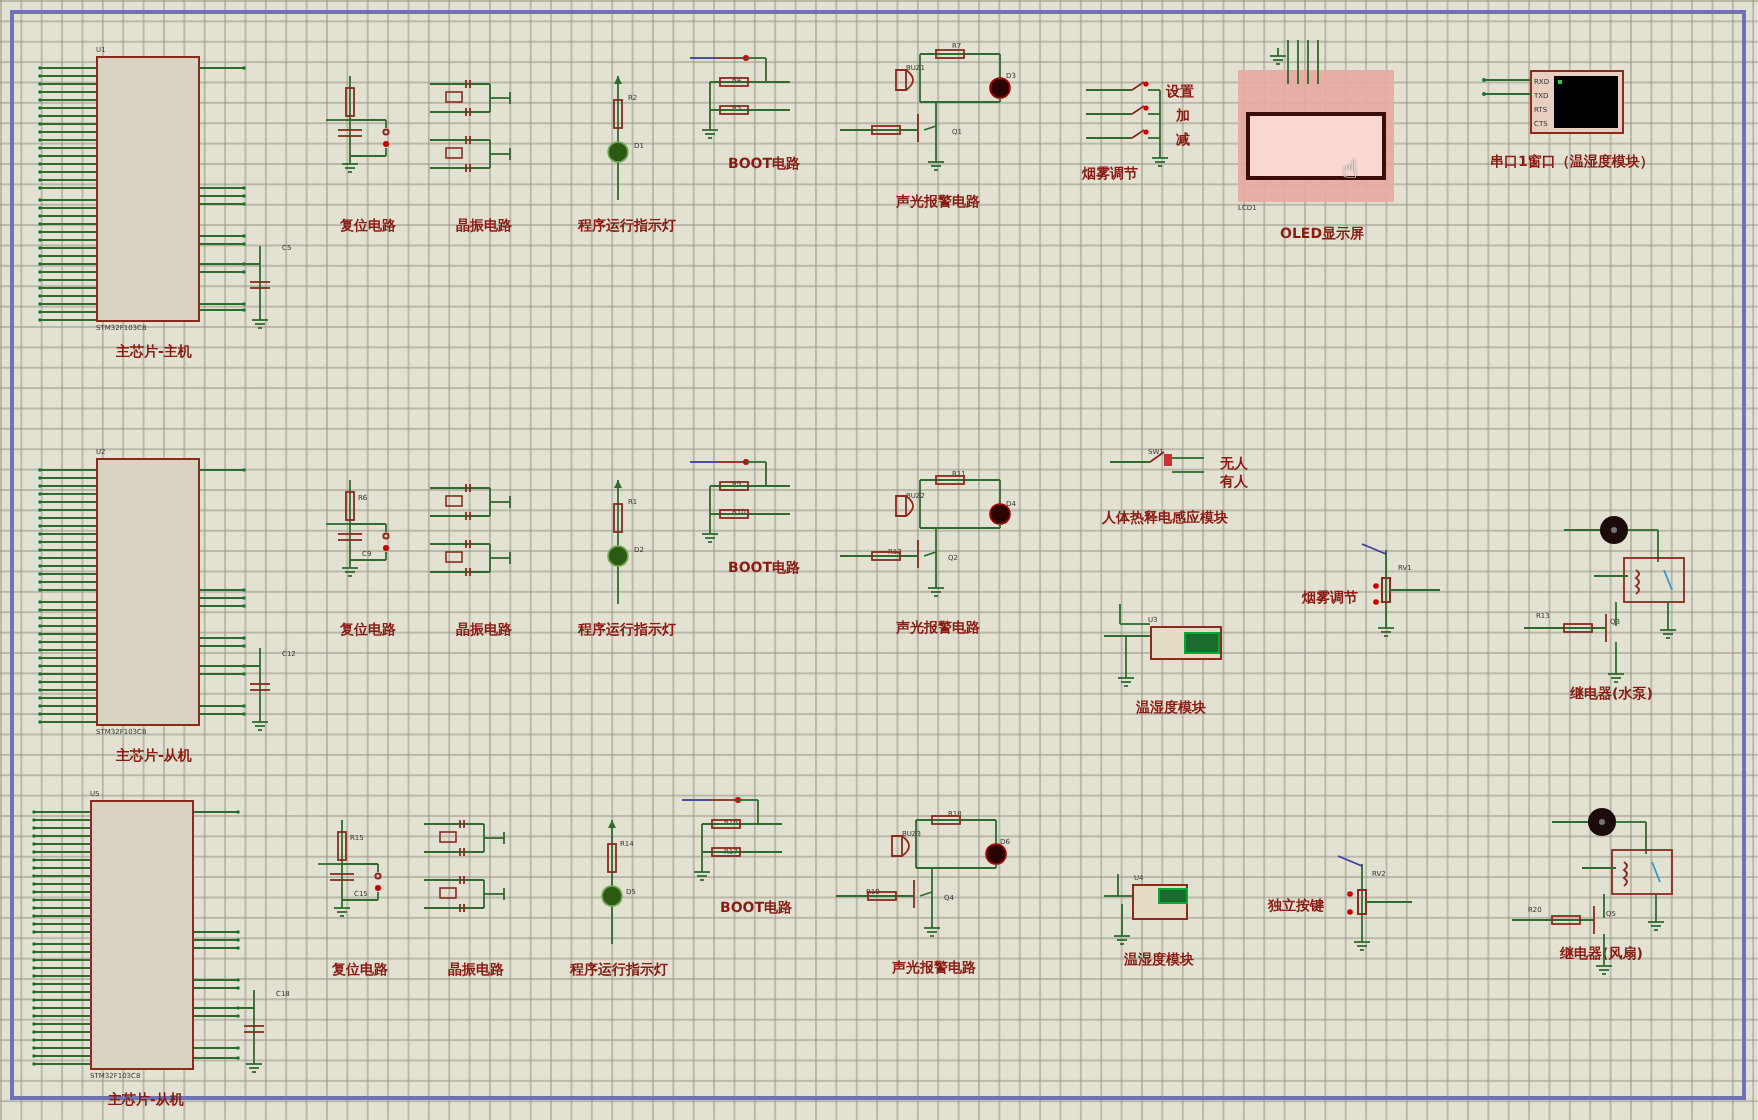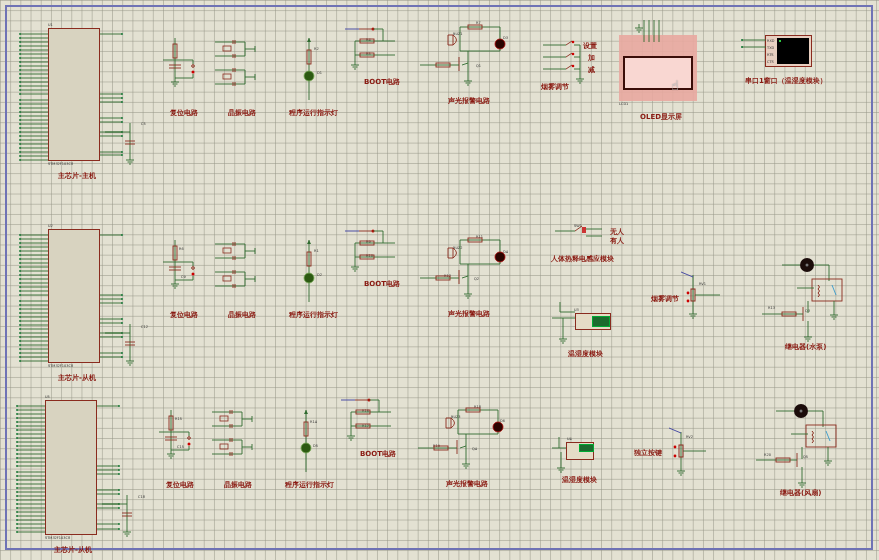--- a/index.html
+++ b/index.html
@@ -120,21 +120,21 @@
   <div class="sm" style="left:472px;top:447px;">Q4</div>
   <div class="sm" style="left:433px;top:444px;">R19</div>
   <div style="position:absolute;left:566px;top:442px;width:28px;height:18px;border:1.2px solid #8a2b1e;background:#e5dcc6;box-sizing:border-box;"></div>
   <div style="position:absolute;left:579px;top:444px;width:13px;height:6px;background:#1c6b2e;border:1px solid #0a3;"></div>
   <div class="sm" style="left:567px;top:437px;">U4</div>
   <div class="lbl" style="left:562px;top:475px;">温湿度模块</div>
   <div class="sm" style="left:686px;top:435px;">RV2</div>
   <div class="lbl" style="left:634px;top:448px;">独立按键</div>
   <div class="sm" style="left:764px;top:453px;">R20</div>
   <div class="sm" style="left:803px;top:455px;">Q5</div>
-  <div class="lbl" style="left:780px;top:488px;">继电器(风扇)</div>
+  <div class="lbl" style="left:780px;top:472px;">继电器(风扇)</div>
 
   <svg width="879" height="560" id="wires">
       <line x1="20" y1="34" x2="48" y2="34" stroke="#2f6b2f" stroke-width="0.9"></line>
       <circle cx="20" cy="34" r="0.9" fill="#173"></circle>
       <line x1="20" y1="38" x2="48" y2="38" stroke="#2f6b2f" stroke-width="0.9"></line>
       <circle cx="20" cy="38" r="0.9" fill="#173"></circle>
       <line x1="20" y1="42" x2="48" y2="42" stroke="#2f6b2f" stroke-width="0.9"></line>
       <circle cx="20" cy="42" r="0.9" fill="#173"></circle>
       <line x1="20" y1="46" x2="48" y2="46" stroke="#2f6b2f" stroke-width="0.9"></line>
       <circle cx="20" cy="46" r="0.9" fill="#173"></circle>

